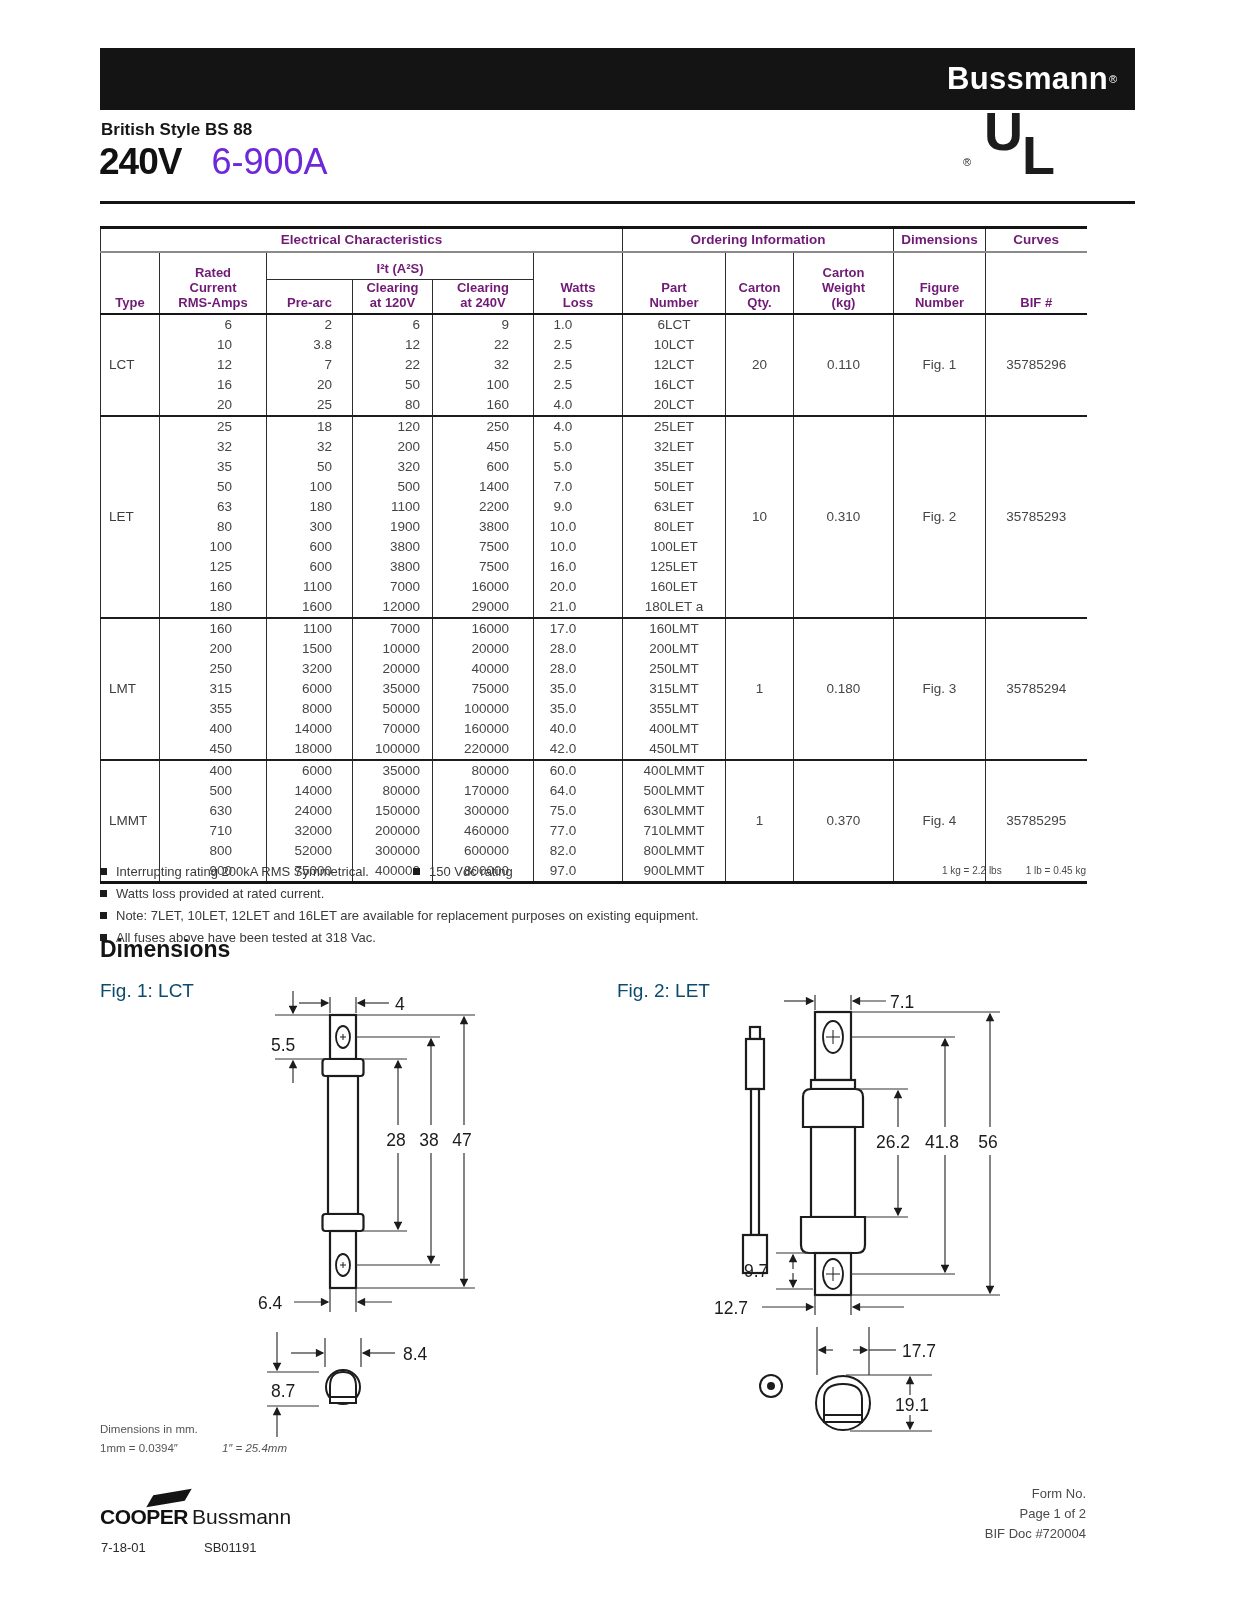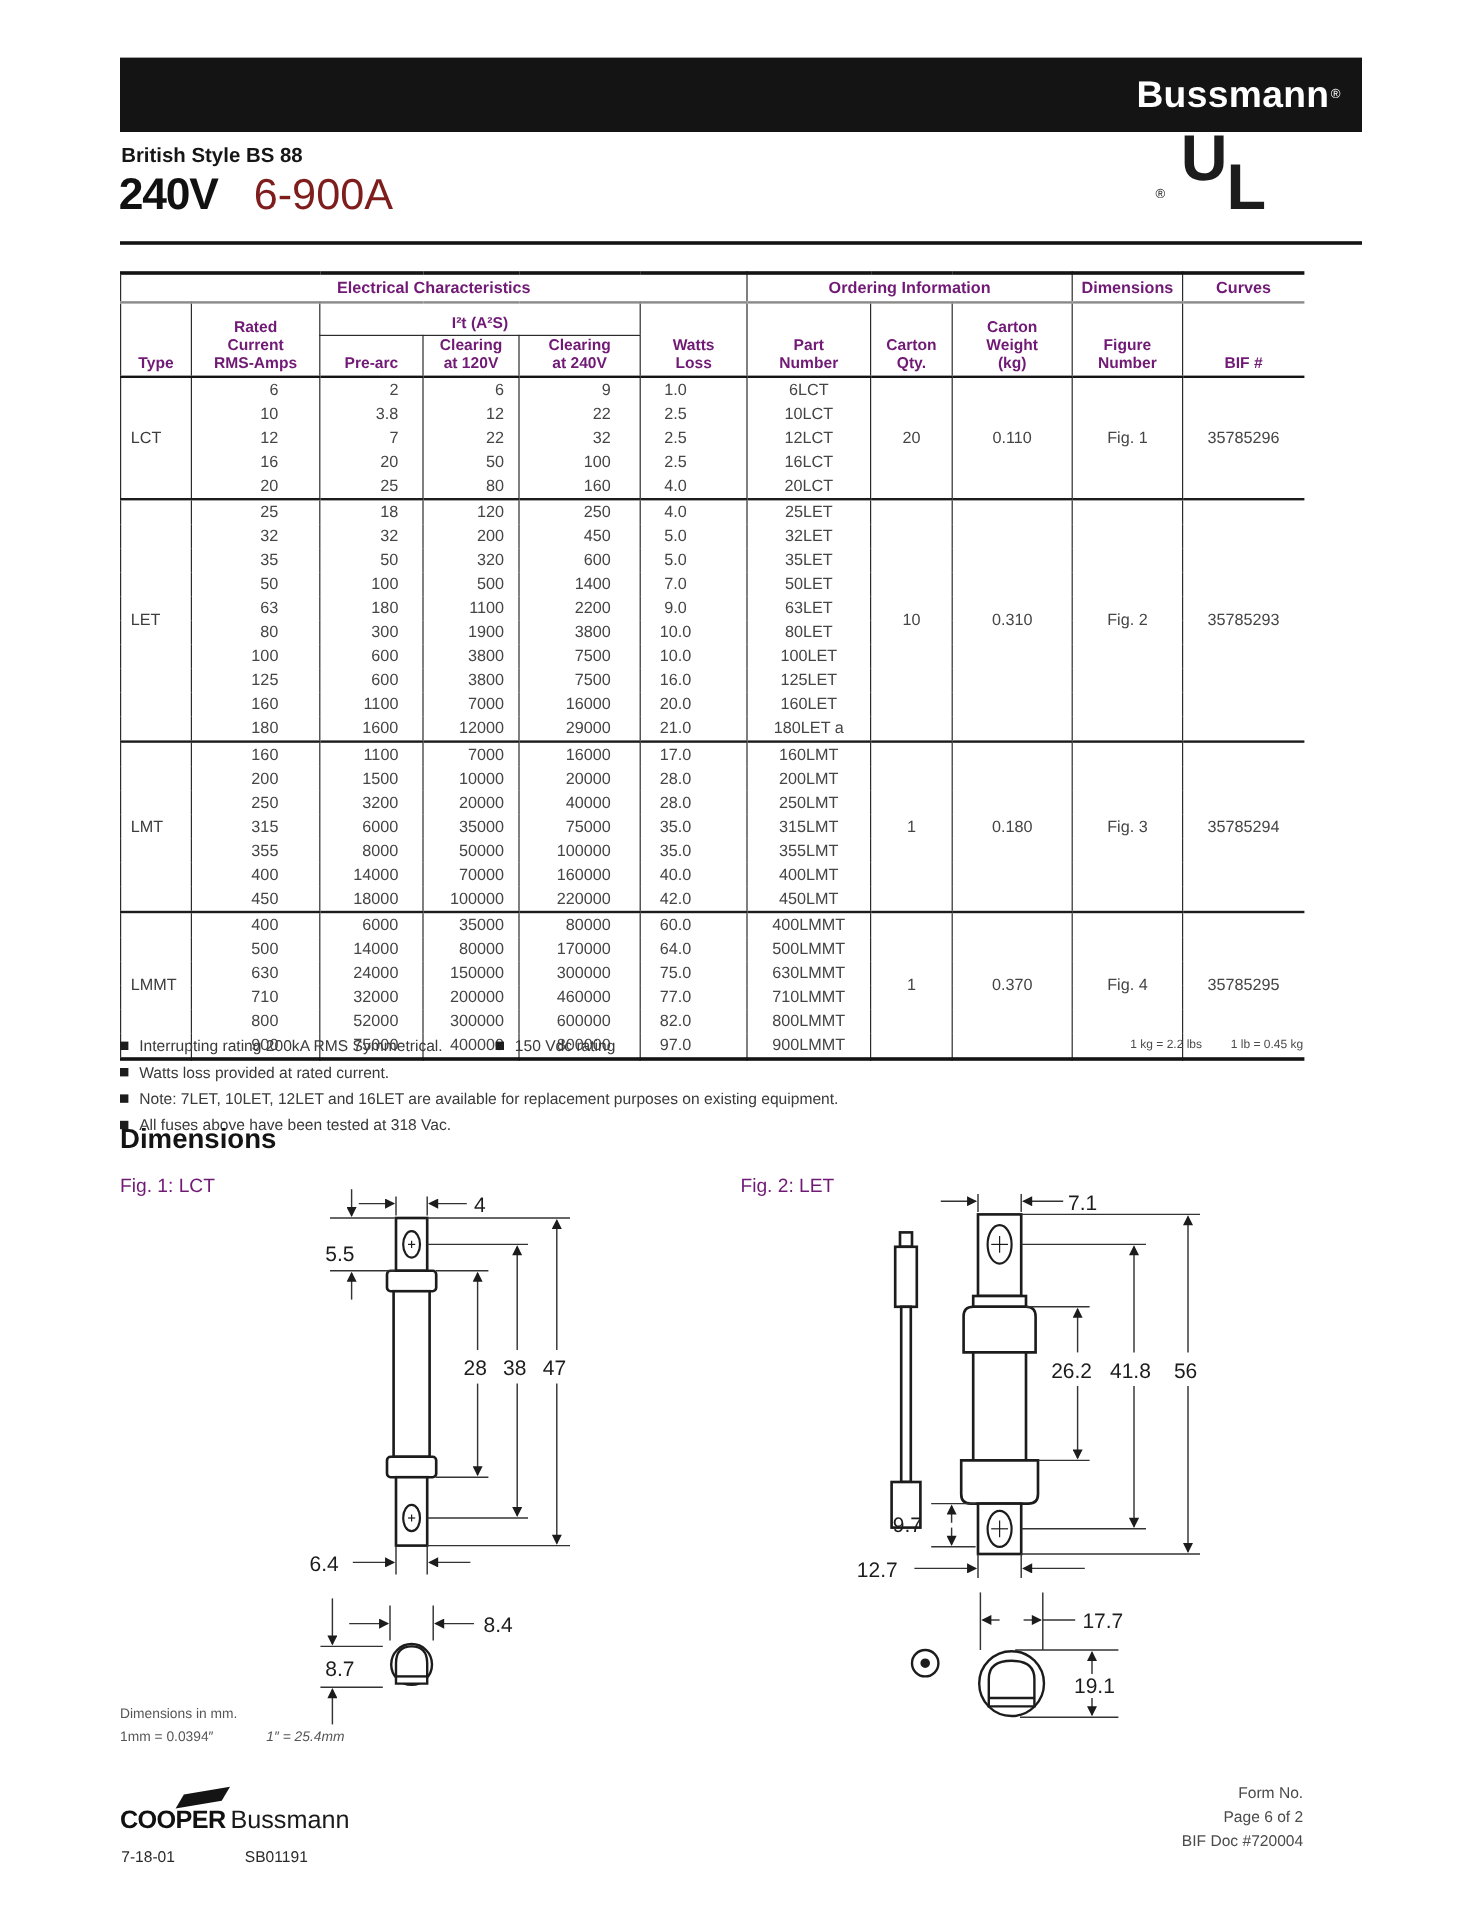--- a/index.html
+++ b/index.html
@@ -8,21 +8,21 @@
     font-family:"Liberation Sans", sans-serif;color:#1c1c1c;overflow:hidden;
   }
   
   .black-bar{position:absolute;left:100px;top:48px;width:1035px;height:62px;background:#141414;
     display:flex;align-items:center;justify-content:flex-end;padding-right:18px;box-sizing:border-box;}
   .brand{color:#fff;font-size:31px;font-weight:bold;letter-spacing:.3px;}
   .brand-reg{color:#fff;font-size:11px;vertical-align:super;margin-left:1px;}
   .subtitle{position:absolute;left:101px;top:120px;font-size:17px;font-weight:bold;color:#161616;}
   .title-line{position:absolute;left:99px;top:141px;white-space:nowrap;}
   .voltage{font-size:37px;font-weight:bold;letter-spacing:-1px;color:#111;}
-  .amperage{font-size:36px;font-weight:normal;color:#7f1d1d;margin-left:30px;margin-top:24px;}
+  .amperage{font-size:36px;font-weight:normal;color:#6d28d9;margin-left:30px;margin-top:24px;}
   .rule{position:absolute;left:100px;top:201px;width:1035px;height:3px;background:#141414;}
   .ul-logo{position:absolute;left:978px;top:100px;}
   .ul-reg{position:absolute;left:963px;top:156px;font-size:11px;color:#222;}
   
   table.spec{position:absolute;left:100px;top:226px;width:986px;border-collapse:collapse;table-layout:fixed;
     border-top:3px solid #141414;border-bottom:3px solid #141414;}
   table.spec th, table.spec td{border-left:1px solid #2c2c2c;box-sizing:border-box;}
   thead th{font-weight:bold;color:#701a75;white-space:pre-line;}
   tr.ghrow th{font-size:13.5px;height:24px;text-align:center;border-bottom:2px solid #8a8a8a;vertical-align:middle;}
   tr.colrow th{font-size:13px;line-height:15px;text-align:center;vertical-align:bottom;padding:0 2px 3px 2px;height:28px;}
@@ -42,21 +42,21 @@
   td.col-mid{text-align:center;vertical-align:middle;}
   
   .notes{position:absolute;left:100px;top:864px;width:986px;font-size:13px;color:#3a3a3a;}
   .note-line{position:absolute;left:0;width:100%;height:20px;white-space:nowrap;}
   .sq{display:inline-block;width:7px;height:7px;background:#1c1c1c;margin-right:9px;vertical-align:1px;}
   .note-b{position:absolute;left:313px;top:0;}
   .conv{position:absolute;right:0;top:1px;font-size:10px;color:#4a4a4a;}
   .convgap{margin-left:24px;}
   
   .dim-title{position:absolute;left:100px;top:936px;font-size:23px;font-weight:bold;color:#141414;}
-  .fig-label{position:absolute;font-size:16px;color:#701a75;}
+  .fig-label{position:absolute;font-size:19px;color:#0c4a6e;}
   .fig1-label{left:100px;top:980px;}
   .fig2-label{left:617px;top:980px;}
   .fig-svg{position:absolute;}
   .dim-note{position:absolute;left:100px;top:1420px;font-size:11.5px;color:#555;line-height:19px;}
   .dim-note .gap{margin-left:44px;font-style:italic;}
   
   .cooper{position:absolute;left:100px;top:1505px;font-size:21px;white-space:nowrap;}
   .cooper-flag{position:absolute;left:52px;top:-13px;width:34px;height:12px;background:#141414;transform:skewX(-38deg) rotate(-11deg);}
   .cooper-b{font-weight:bold;letter-spacing:-.5px;color:#111;}
   .cooper-r{font-weight:normal;color:#1a1a1a;margin-left:4px;}
@@ -578,15 +578,15 @@
 </div>
 
 <div class="cooper">
   <span class="cooper-flag"></span>
   <span class="cooper-b">COOPER</span><span class="cooper-r">Bussmann</span>
 </div>
 <div class="foot-left2">7-18-01</div>
 <div class="foot-doc">SB01191</div>
 <div class="foot-right">
   <div>Form No.</div>
-  <div>Page 6 of 2</div>
+  <div>Page 1 of 2</div>
   <div>BIF Doc #720004</div>
 </div>
 
 </body></html>

